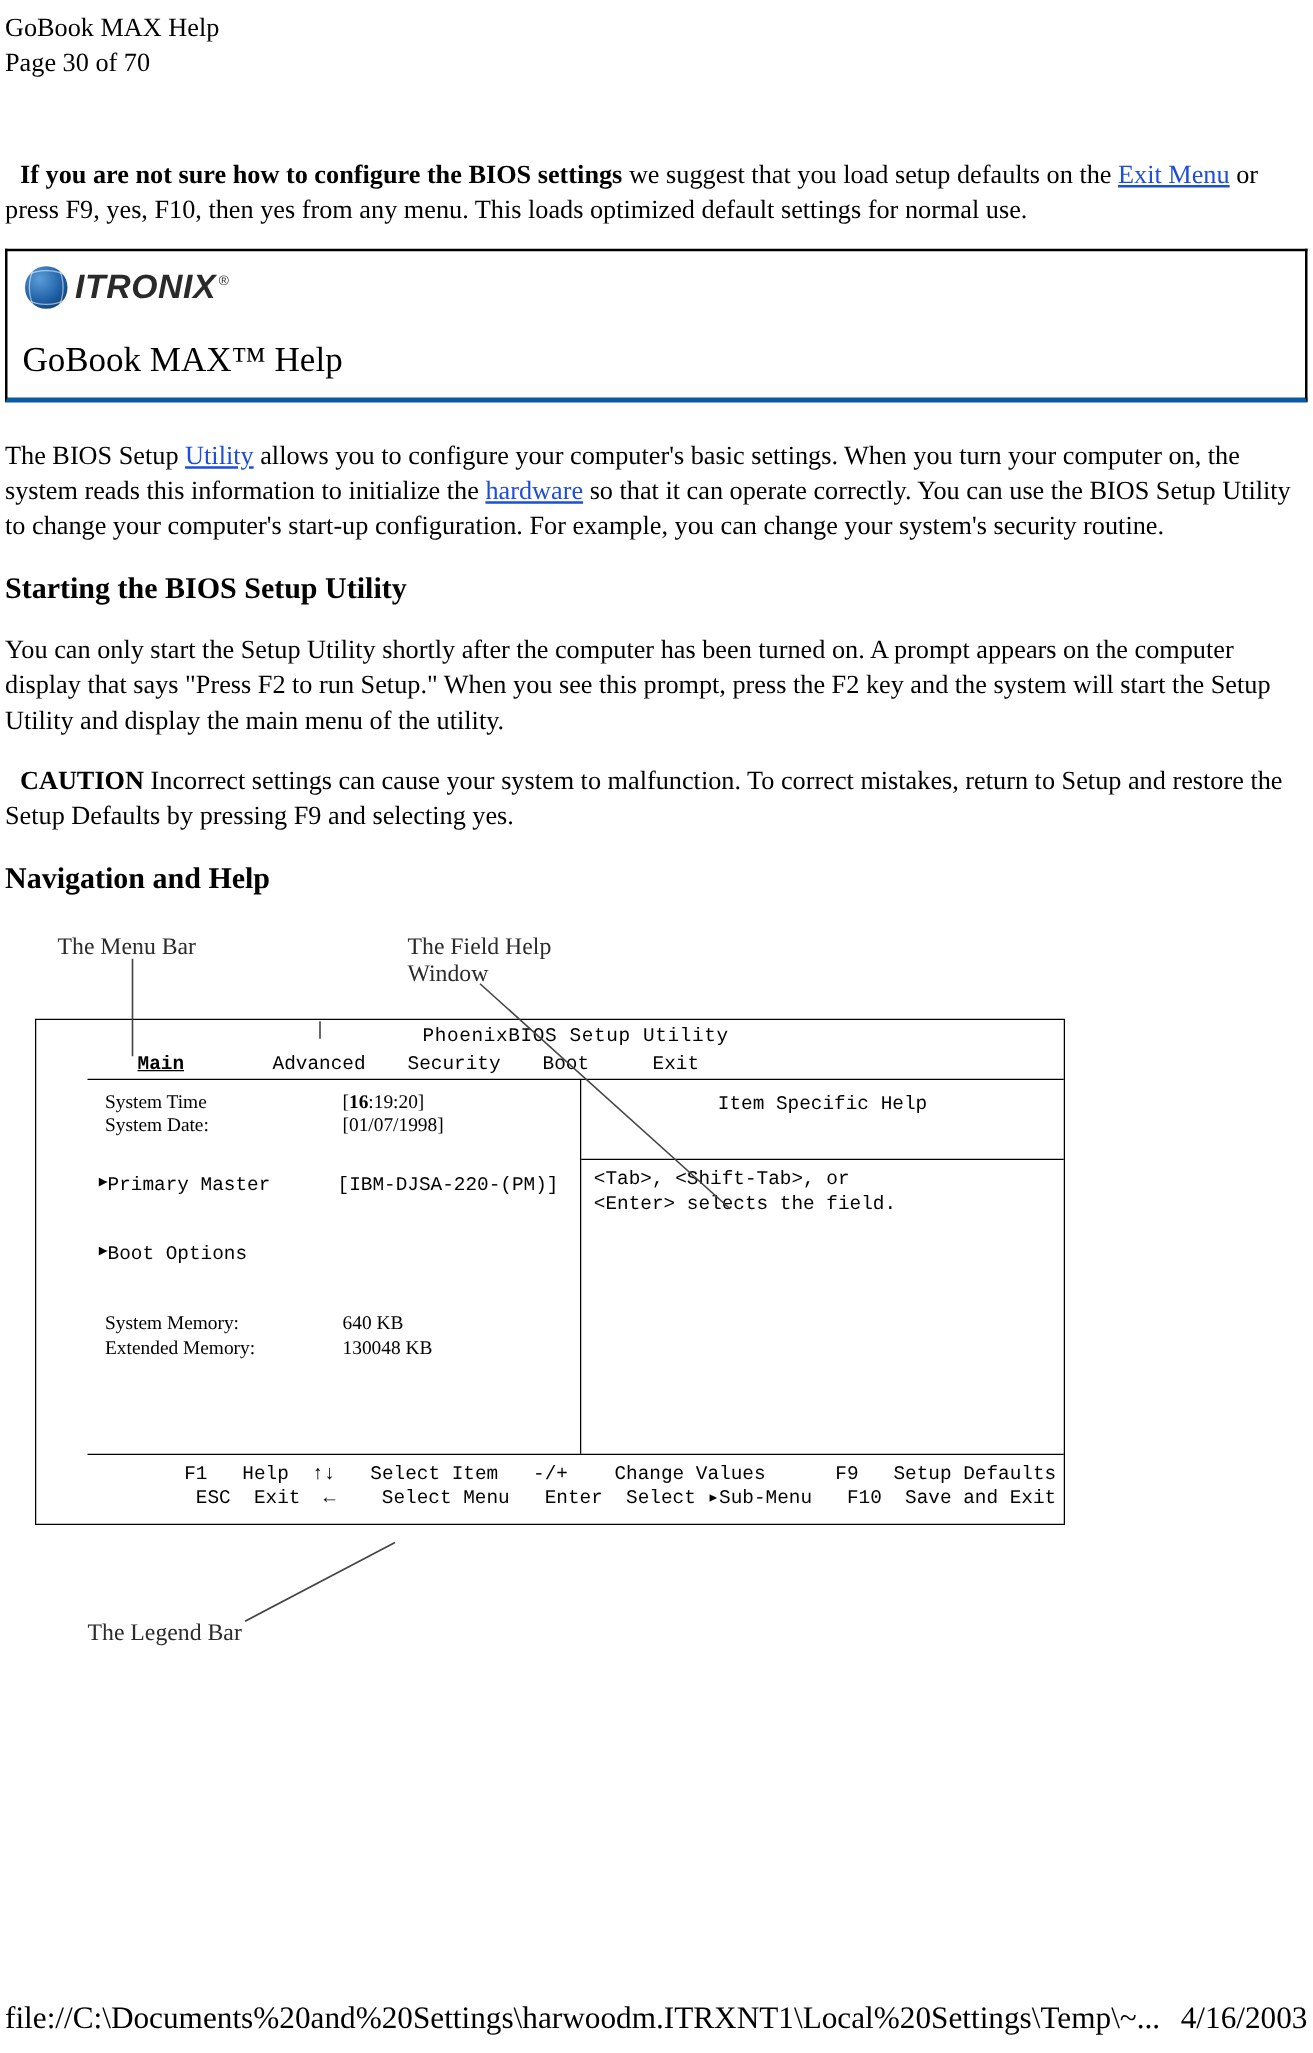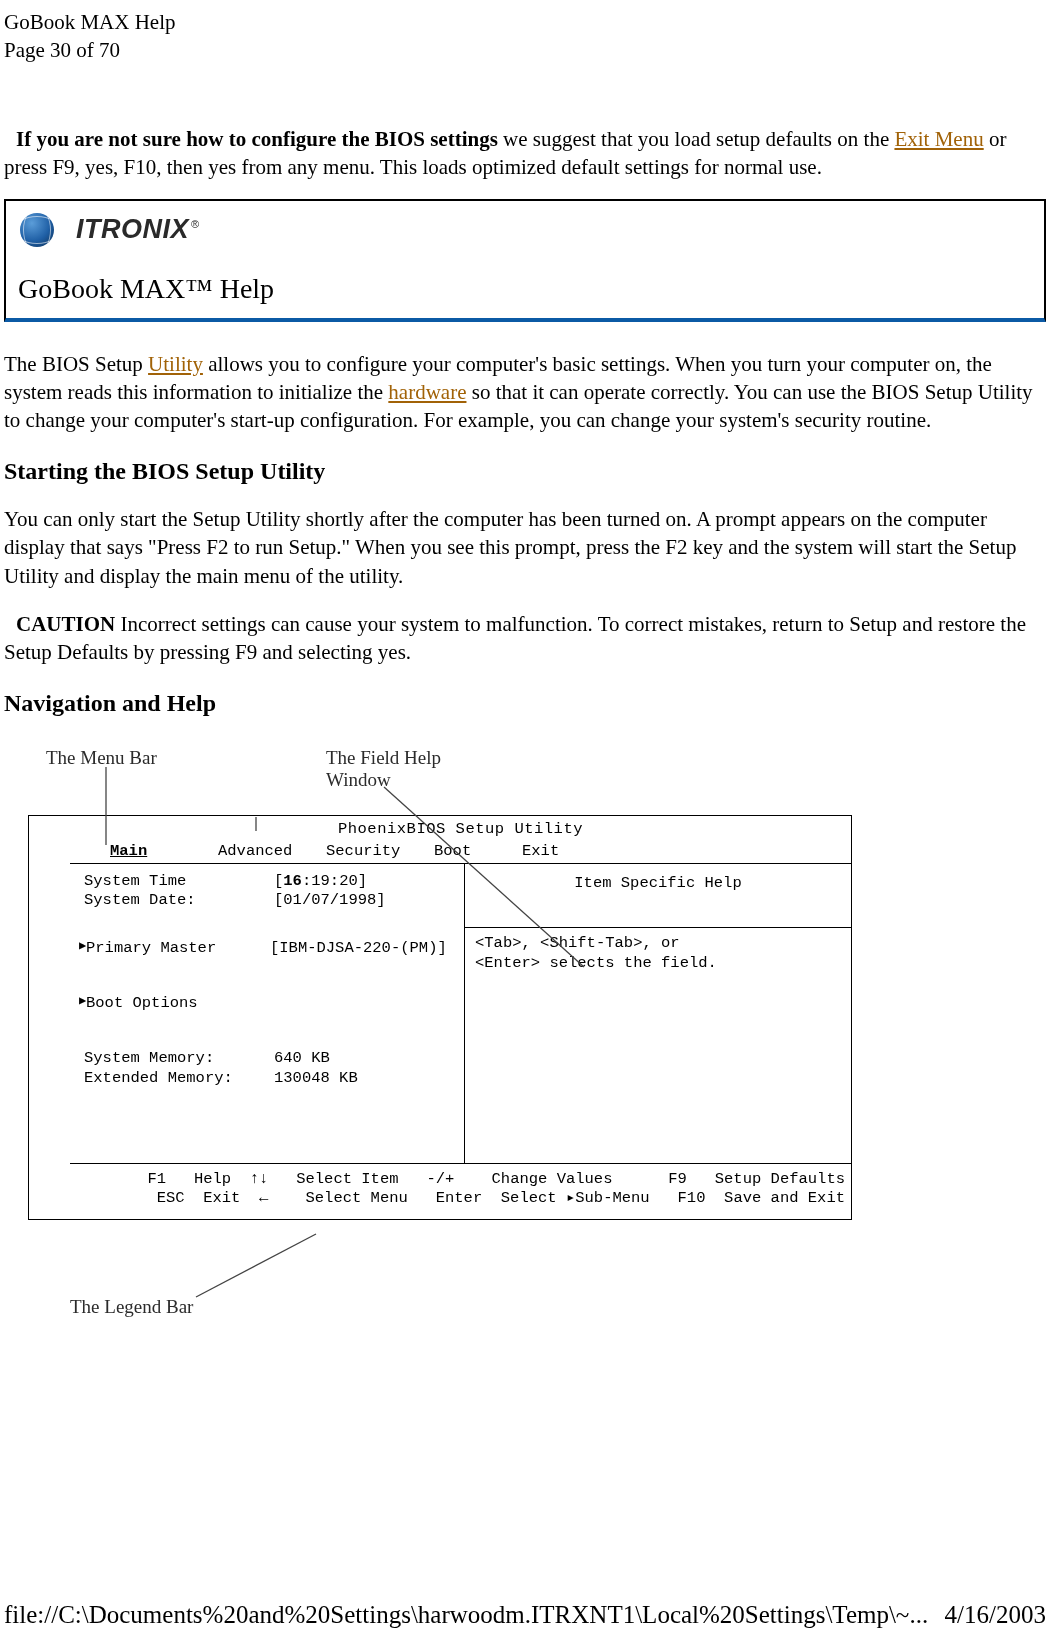--- a/index.html
+++ b/index.html
@@ -29,35 +29,35 @@
       padding: 60px 4px 0 4px;
     }
     .intro-para {
       margin-bottom: 18px;
     }
     .bold {
       font-weight: bold;
       margin-left: 12px;
     }
     a.link {
-      color: #a16207;
+      color: #1d4ed8;
       text-decoration: underline;
     }
     .logo-box {
       border: 2px solid #000;
       border-bottom: 4px solid #0b5aa5;
       margin: 0 0 28px 0;
     }
     .logo-inner {
       padding: 10px 6px 6px 6px;
     }
     .logo-row {
       display: flex;
       align-items: center;
-      gap: 22px;
+      gap: 6px;
       margin-bottom: 20px;
       padding-left: 8px;
     }
     .logo-globe {
       width: 34px;
       height: 34px;
       border-radius: 50%;
       background: radial-gradient(circle at 35% 30%, #5b9dd9 0%, #1f5fa5 55%, #0a2d52 100%);
       position: relative;
       overflow: hidden;
@@ -161,21 +161,21 @@
     }
     .bios-right {
       flex: 1;
       padding: 8px 10px;
       position: relative;
     }
     .row {
       display: flex;
     }
     .row .lbl { width: 190px; }
-    .row.indent { padding-left: 4px; }
+    .row.indent { padding-left: 4px; font-family: Liberation Serif, serif; }
     .marker {
       position: absolute;
       left: -1px;
       font-size: 12px;
     }
     .right-title {
       text-align: center;
       padding-top: 2px;
     }
     .right-divider {

